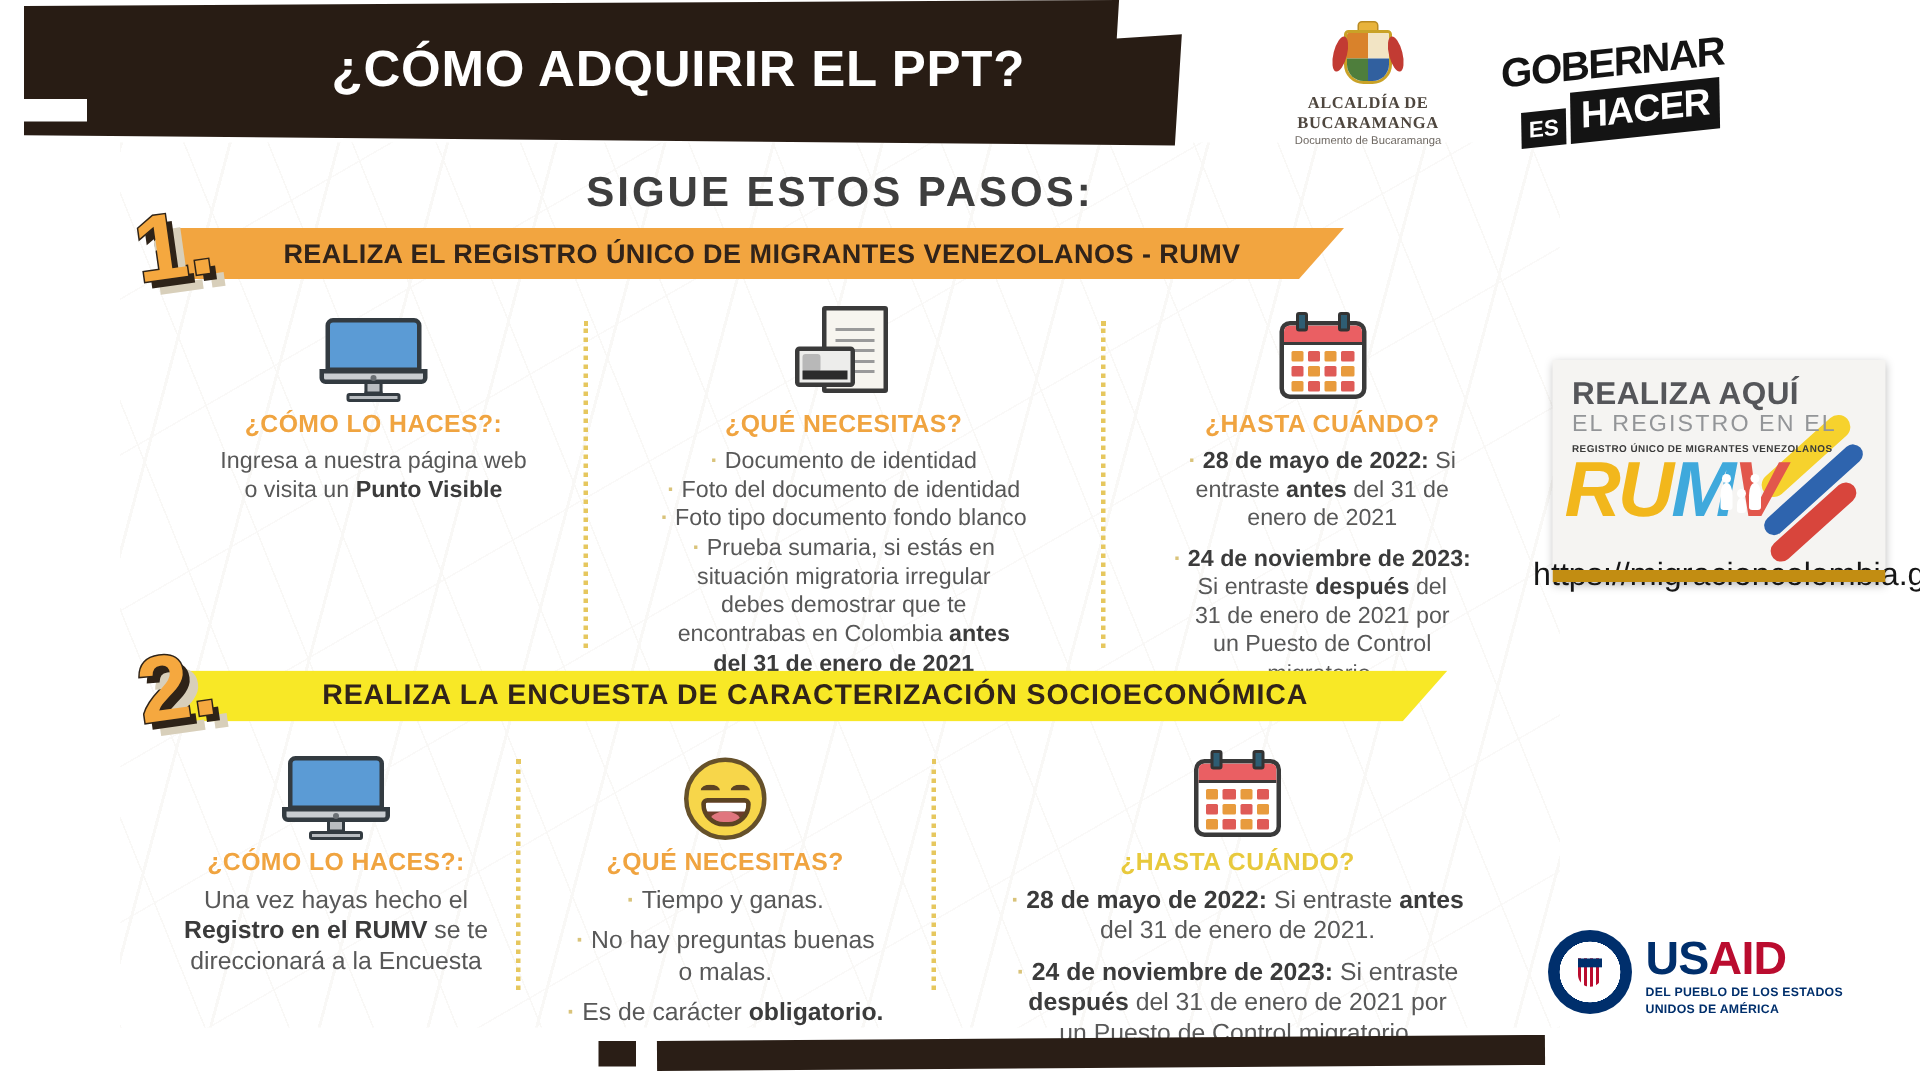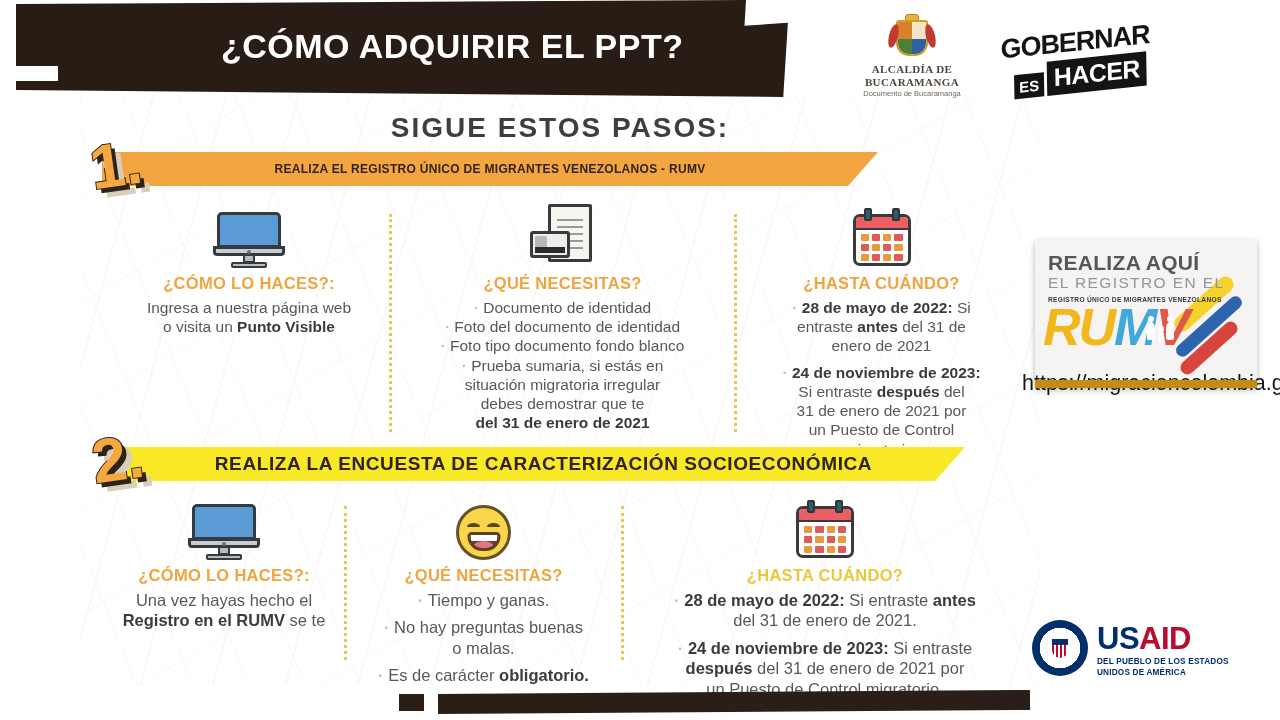--- a/index.html
+++ b/index.html
@@ -51,21 +51,21 @@
 
   
   .steps-heading {
     position:absolute; left:90px; top:112px; width:940px; text-align:center;
     font-size:28px; font-weight:800; color:#3e3e3e; letter-spacing:2px;
   }
 
   
   .banner { position:absolute; height:34px; display:flex; align-items:center; justify-content:center;
     font-weight:800; color:#30231a; clip-path:polygon(0 0,100% 0,calc(100% - 30px) 100%,0 100%); }
-  .banner1 { left:102px; top:152px; width:776px; background:#f2a540; font-size:12px; letter-spacing:0.3px; }
+  .banner1 { left:120px; top:152px; width:776px; background:#f2a540; font-size:18px; letter-spacing:0.3px; }
   .banner2 { left:122px; top:447px; width:843px; background:#f8e826; font-size:19px; letter-spacing:0.6px; }
   .step-num {
     position:absolute; z-index:3; font-size:62px; font-weight:900; color:#f5a83f; line-height:1;
     -webkit-text-stroke:2px #2e2318; paint-order:stroke;
     text-shadow:4px 5px 0 #2e2318, 9px 10px 0 #d8cfba;
     transform:rotate(-8deg);
   }
   .num1 { left:90px; top:134px; }
   .num2 { left:92px; top:428px; }
 
@@ -222,20 +222,21 @@
         </div>
       </div>
       <div class="col-header orange">¿QUÉ NECESITAS?</div>
       <div class="col-body">
           <div class="rich-line"><span class="bullet">· </span><span>Documento de identidad</span></div>
           <div class="rich-line"><span class="bullet">· </span><span>Foto del documento de identidad</span></div>
           <div class="rich-line"><span class="bullet">· </span><span>Foto tipo documento fondo blanco</span></div>
           <div class="rich-line"><span class="bullet">· </span><span>Prueba sumaria, si estás en</span></div>
           <div class="rich-line"><span>situación migratoria irregular</span></div>
           <div class="rich-line"><span>debes demostrar que te</span></div>
+          <div class="rich-line"><span>encontrabas en Colombia </span><span class="b">antes</span></div>
           <div class="rich-line"><span class="b">del 31 de enero de 2021</span></div>
         </div>
     </div>
     <div class="col c3">
       <div class="icon-wrap">
         <div class="calendar-icon">
           <div class="cal-peg l"></div>
             <div class="cal-peg r"></div>
           <div class="cal-body">
             <div class="cal-head"></div>
@@ -281,20 +282,21 @@
           <div class="m-screen"></div>
             <div class="m-bezel"></div>
             <div class="m-neck"></div>
             <div class="m-base"></div>
         </div>
       </div>
       <div class="col-header orange">¿CÓMO LO HACES?:</div>
       <div class="col-body">
           <div class="rich-line"><span>Una vez hayas hecho el</span></div>
           <div class="rich-line"><span class="b">Registro en el RUMV</span><span> se te</span></div>
+          <div class="rich-line"><span>direccionará a la Encuesta</span></div>
         </div>
     </div>
     <div class="col c2">
       <div class="icon-wrap">
         <div class="smiley-icon">
           <div class="sm-eye l"></div>
             <div class="sm-eye r"></div>
           <div class="sm-mouth">
               <div class="sm-teeth"></div>
               <div class="sm-tongue"></div>

